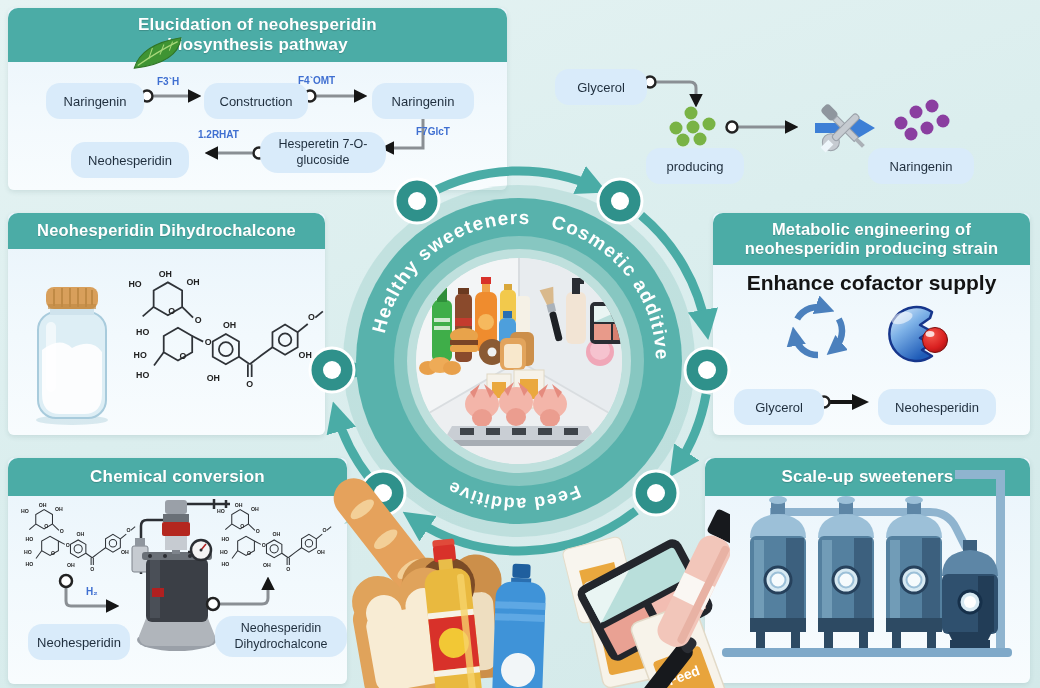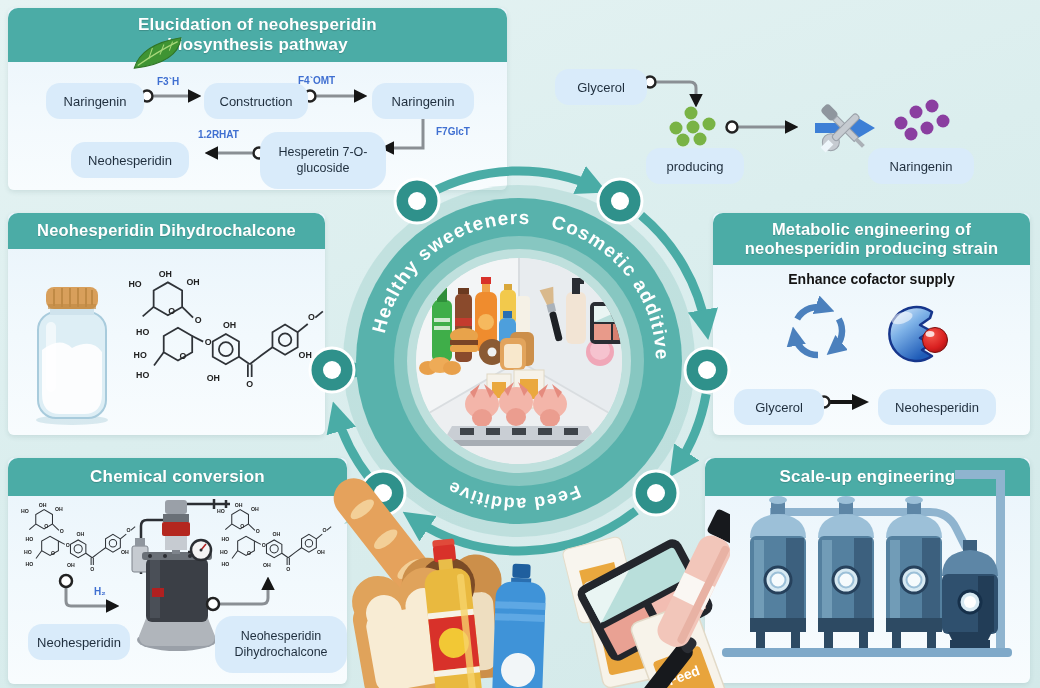--- a/index.html
+++ b/index.html
@@ -10,21 +10,21 @@
          background:linear-gradient(180deg,#e9f4fb 0%,#f2f9fd 55%,#f8fcfe 100%);
          box-shadow:0 2px 5px rgba(40,90,90,.12);}
   .panel-header{position:absolute;left:0;top:0;width:100%;
          background:#4baca6;color:#fff;font-weight:bold;text-align:center;
          border-radius:10px 10px 0 0;display:flex;align-items:center;justify-content:center;
          white-space:pre-line;line-height:1.18;letter-spacing:.2px;
          text-shadow:0 1px 1px rgba(0,0,0,.18);}
   .pill{position:absolute;background:#d9ebfa;border-radius:14px;color:#1f2e3d;
         font-size:13px;display:flex;align-items:center;justify-content:center;
         text-align:center;height:36px;z-index:6;}
-  .pill.twoline{white-space:pre-line;height:auto;padding:13px 4px;border-radius:18px;
+  .pill.twoline{white-space:pre-line;height:auto;padding:5px 4px;border-radius:18px;
         font-size:12.5px;line-height:1.25;}
   .enz{position:absolute;color:#3f6fd1;font-weight:bold;font-size:10px;
        z-index:6;}
   .subtle{position:absolute;color:#141414;font-weight:bold;text-align:center;z-index:6;}
   svg{display:block;}
   .lay{position:absolute;left:0;top:0;}
 </style>
 </head>
 <body>
 
@@ -38,43 +38,43 @@
     <div class="panel-header" style="height:36px;font-size:16.5px">Neohesperidin Dihydrochalcone</div>
   </div>
   <div class="panel" style="left:713px;top:213px;width:317px;height:222px">
     <div class="panel-header" style="height:52px;font-size:16.5px">Metabolic engineering of
 neohesperidin producing strain</div>
   </div>
   <div class="panel" style="left:8px;top:458px;width:339px;height:226px">
     <div class="panel-header" style="height:38px;font-size:17px">Chemical conversion</div>
   </div>
   <div class="panel" style="left:705px;top:458px;width:325px;height:225px">
-    <div class="panel-header" style="height:38px;font-size:17px">Scale-up engineering</div>
+    <div class="panel-header" style="height:38px;font-size:17px">Scale-up sweeteners</div>
   </div>
 
   <div class="pill" style="left:46px;top:83px;width:98px">Naringenin</div>
   <div class="enz" style="left:157px;top:76px;width:50px">F3`H</div>
   <div class="pill" style="left:204px;top:83px;width:104px">Construction</div>
   <div class="enz" style="left:298px;top:75px;width:64px">F4`OMT</div>
   <div class="pill" style="left:372px;top:83px;width:102px">Naringenin</div>
-  <div class="enz" style="left:436px;top:126px;width:62px">F7GlcT</div>
+  <div class="enz" style="left:416px;top:126px;width:62px">F7GlcT</div>
   <div class="pill twoline" style="left:260px;top:132px;width:118px">Hesperetin 7-O-
 glucoside</div>
   <div class="enz" style="left:198px;top:129px;width:64px">1.2RHAT</div>
   <div class="pill" style="left:71px;top:142px;width:118px">Neohesperidin</div>
 
   <div class="pill" style="left:555px;top:69px;width:92px">Glycerol</div>
   <div class="pill" style="left:646px;top:148px;width:98px">producing</div>
   <div class="pill" style="left:868px;top:148px;width:106px">Naringenin</div>
 
-  <div class="subtle" style="left:713px;top:271px;width:317px;font-size:14px">Enhance cofactor supply</div>
+  <div class="subtle" style="left:713px;top:271px;width:317px;font-size:21px">Enhance cofactor supply</div>
   <div class="pill" style="left:734px;top:389px;width:90px">Glycerol</div>
   <div class="pill" style="left:878px;top:389px;width:118px">Neohesperidin</div>
 
-  <div class="enz" style="left:94px;top:586px;width:30px">H₂</div>
+  <div class="enz" style="left:86px;top:586px;width:30px">H₂</div>
   <div class="enz" style="left:83px;top:633px;width:38px">Pd/C</div>
   <div class="pill" style="left:28px;top:624px;width:102px">Neohesperidin</div>
   <div class="pill twoline" style="left:215px;top:616px;width:124px">Neohesperidin
 Dihydrochalcone</div>
 
   <svg class="lay" style="z-index:5" width="1040" height="688" viewBox="0 0 1040 688">
     <defs>
       <marker id="bk" viewBox="0 0 10 10" refX="7.5" refY="5" markerWidth="4.6" markerHeight="4.6" orient="auto">
           <path d="M0 0L10 5L0 10z" fill="#161616"></path>
         </marker>

